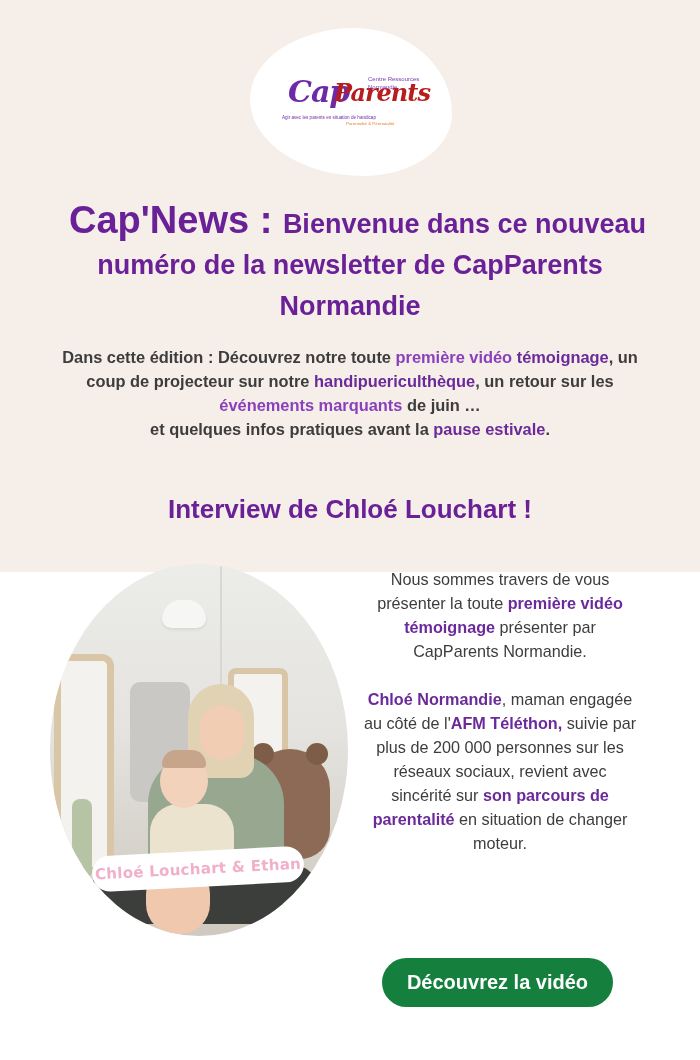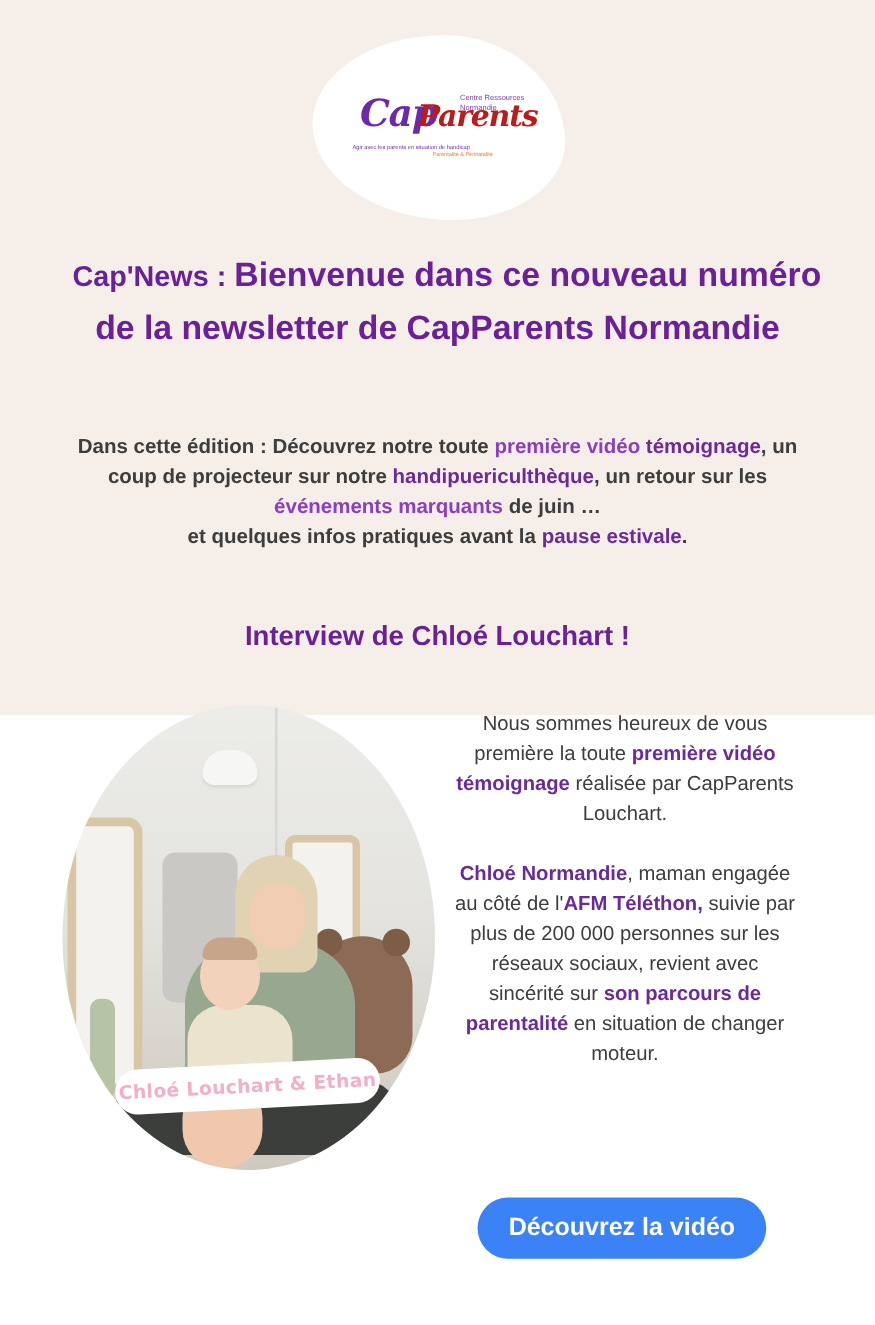--- a/index.html
+++ b/index.html
@@ -16,32 +16,32 @@
   .logo .cap { position: absolute; left: 0; top: 0; font-family: "DejaVu Serif", serif; font-style: italic; font-weight: bold; font-size: 30px; color: #6d2aa8; letter-spacing: -1px; }
   .logo .parents { position: absolute; left: 46px; top: 4px; font-family: "DejaVu Serif", serif; font-style: italic; font-weight: bold; font-size: 24px; color: #b91c1c; letter-spacing: -1px; }
   .logo .centre { position: absolute; left: 80px; top: 1px; font-size: 6px; color: #7a3bb0; line-height: 8px; white-space: nowrap; }
   .logo .tagline { position: absolute; left: -6px; top: 41px; font-size: 4.6px; color: #6d2aa8; white-space: nowrap; }
   .logo .subtag { position: absolute; left: 58px; top: 47px; font-size: 4.4px; color: #e77f2a; white-space: nowrap; }
 
   .headline {
     position: absolute; left: 40px; top: 200px; width: 620px;
     text-align: center; color: #6a2198; font-weight: bold; font-size: 27px; line-height: 41px;
   }
-  .headline .lead { font-size: 23px; margin-left: 15px; }
+  .headline .lead { font-size: 38px; margin-left: 15px; }
 
   .intro {
     position: absolute; left: 50px; top: 345px; width: 600px;
     text-align: center; font-weight: bold; font-size: 16.4px; line-height: 24px; color: #3d3d3d;
   }
   .hl-light { color: #8a3fbc; }
   .hl-dark { color: #6b2a9a; }
 
   .section-title {
     position: absolute; left: 0; top: 492px; width: 700px; text-align: center;
-    color: #6a2198; font-weight: bold; font-size: 22px; line-height: 34px;
+    color: #6a2198; font-weight: bold; font-size: 26px; line-height: 34px;
   }
 
   .photo-wrap {
     position: absolute; left: 50px; top: 564px; width: 298px; height: 372px;
     border-radius: 50%; overflow: hidden;
     background: linear-gradient(180deg, #ecece9 0%, #e4e3df 45%, #d9d6cf 70%, #cfc9c0 100%);
   }
   .wall-corner { position: absolute; left: 170px; top: 0; width: 2px; height: 250px; background: #d7d7d3; }
   .cloud { position: absolute; left: 112px; top: 36px; width: 44px; height: 28px; background: #f6f6f4; border-radius: 20px 20px 10px 10px; box-shadow: 0 2px 3px rgba(0,0,0,0.08); }
   .crib-left { position: absolute; left: 4px; top: 90px; width: 60px; height: 220px; background: #f3f2ef; border: 7px solid #d9c6a6; border-radius: 12px 12px 0 0; }
@@ -69,21 +69,21 @@
 
   .interview-text {
     position: absolute; left: 362px; top: 567px; width: 276px;
     text-align: center; font-size: 16.2px; line-height: 24px; color: #3d3d3d;
   }
   .interview-text p { margin-bottom: 24px; }
   .interview-text b { font-weight: bold; color: #6b2a9a; }
 
   .cta-button {
     position: absolute; left: 382px; top: 958px; width: 231px; height: 49px;
-    background: #3b82f6; color: #ffffff; border-radius: 25px;
+    background: #15803d; color: #ffffff; border-radius: 25px;
     display: flex; align-items: center; justify-content: center;
     font-weight: bold; font-size: 20px; cursor: pointer;
   }
 </style>
 </head>
 <body>
 
 <div class="hero">
   <div class="logo-blob"></div>
   <div class="logo">
@@ -122,17 +122,17 @@
   <div class="pants"></div>
   <div class="baby-body"></div>
   <div class="legs"></div>
   <div class="baby-head"></div>
   <div class="baby-hair"></div>
   <div class="toy"></div>
 </div>
 <div class="caption-pill">Chloé Louchart &amp; Ethan</div>
 
 <div class="interview-text">
-  <p><span>Nous sommes heureux de vous première la toute </span><b>première vidéo témoignage</b><span> réalisée par CapParents Louchart.</span></p>
+  <p><span>Nous sommes travers de vous présenter la toute </span><b>première vidéo témoignage</b><span> présenter par CapParents Normandie.</span></p>
   <p><b>Chloé Normandie</b><span>, maman engagée au côté de l'</span><b>AFM Téléthon,</b><span> suivie par plus de 200 000 personnes sur les réseaux sociaux, revient avec sincérité sur </span><b>son parcours de parentalité</b><span> en situation de changer moteur.</span></p>
 </div>
 
 <a class="cta-button">Découvrez la vidéo</a>
 
 </body></html>

